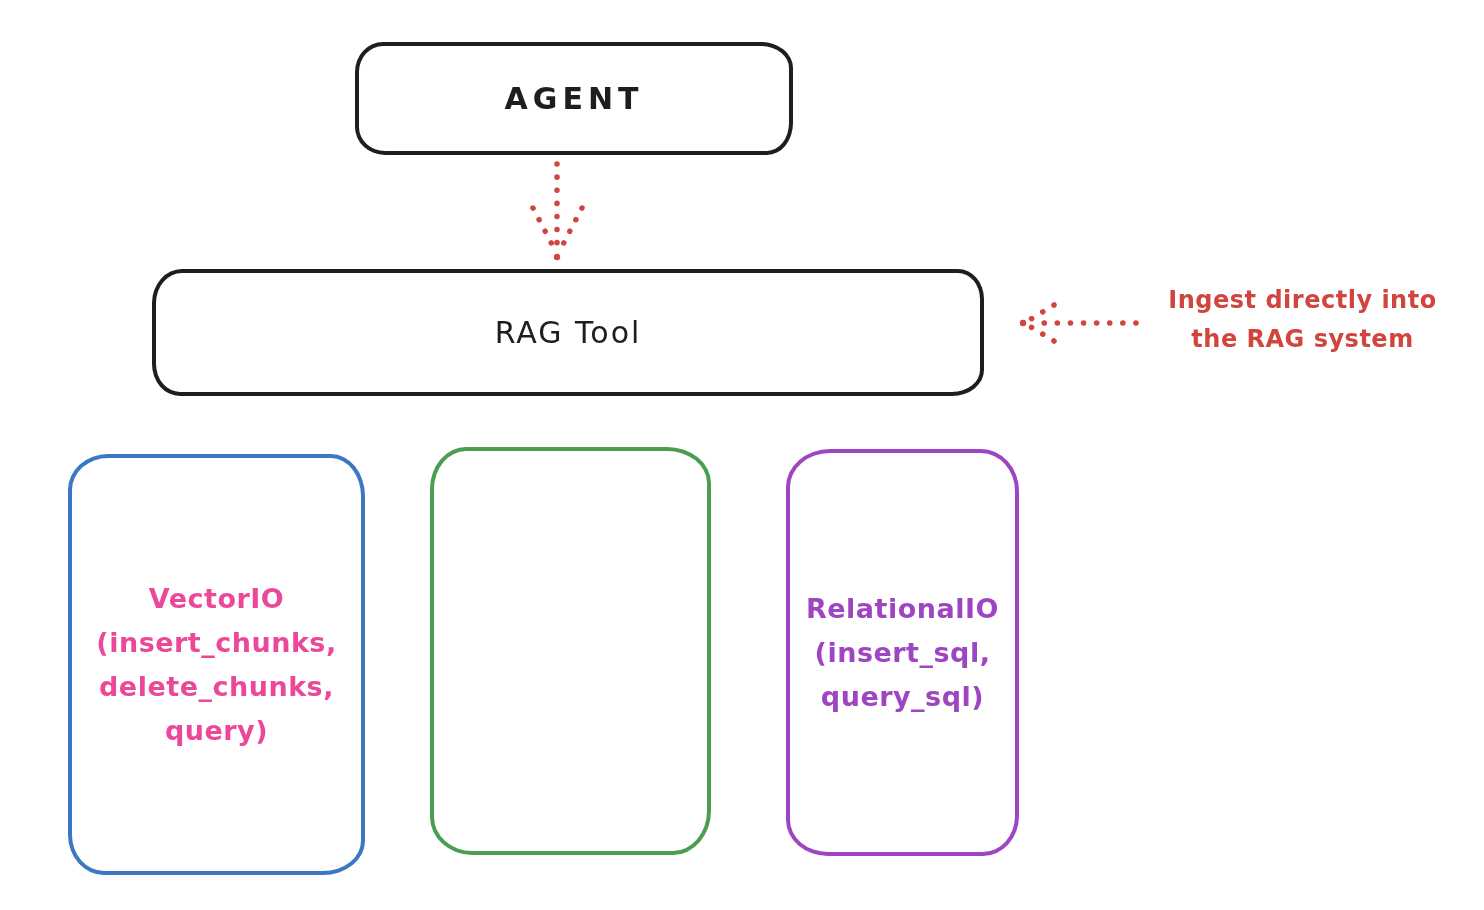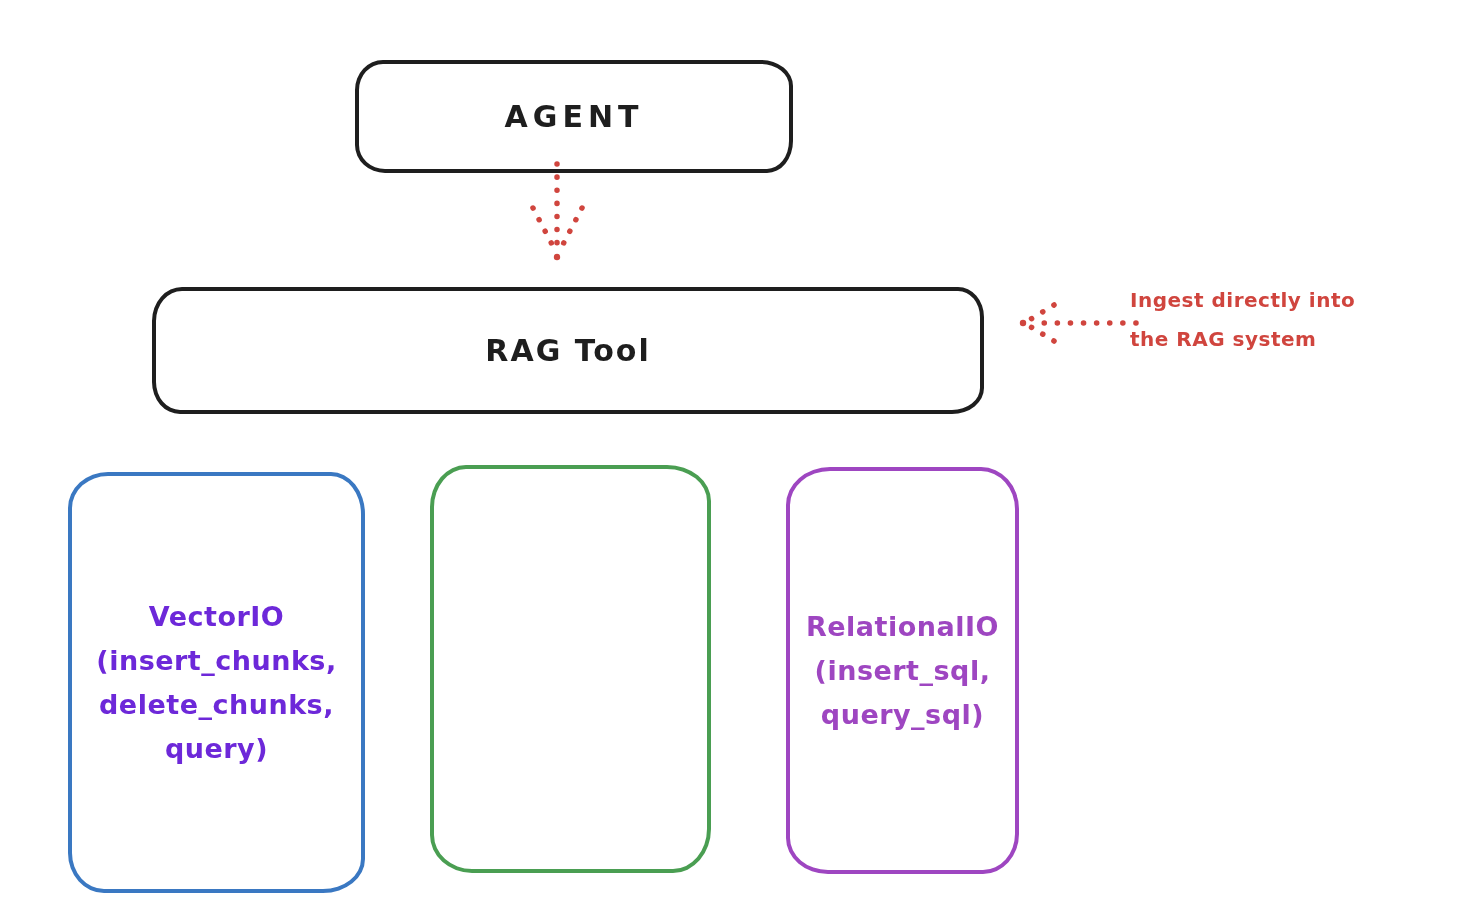--- a/index.html
+++ b/index.html
@@ -11,49 +11,48 @@
     overflow: hidden;
     color: #1e1e1e;
   }
   .node {
     position: absolute;
     background: #ffffff;
     display: flex;
     align-items: center;
     justify-content: center;
     text-align: center;
-    margin-top: 18px;
   }
   
   .agent-box {
     left: 355px; top: 42px; width: 438px; height: 113px;
     border: 4px solid #1e1e1e;
     border-radius: 28px 32px 26px 30px / 30px 26px 32px 28px;
     font-size: 30px; font-weight: 700; letter-spacing: 5px;
   }
   
   .rag-box {
     left: 152px; top: 269px; width: 832px; height: 127px;
     border: 4px solid #1e1e1e;
     border-radius: 30px 26px 32px 28px / 34px 30px 26px 32px;
-    font-size: 30px; font-weight: 700; letter-spacing: 2px;
+    font-size: 30px; font-weight: 400; letter-spacing: 2px;
   }
   
   .io-box {
     flex-direction: column;
     border-width: 4px; border-style: solid;
     border-radius: 42px 36px 44px 38px / 38px 44px 36px 42px;
     font-size: 27px; font-weight: 700; line-height: 44px;
     letter-spacing: 0.5px;
   }
   .io-box .lines { white-space: pre-line; }
   .io-box .footer { margin-top: 42px; }
   .vector-box {
     left: 68px; top: 454px; width: 297px; height: 421px;
-    border-color: #3a78c2; color: #6d28d9;
+    border-color: #3a78c2; color: #ec4899;
     border-radius: 40px 34px 42px 36px / 36px 42px 34px 40px;
   }
   .keyvalue-box {
     left: 430px; top: 447px; width: 281px; height: 408px;
     border-color: #4a9e52; color: #4a9e52;
     border-radius: 36px 44px 38px 42px / 42px 36px 44px 38px;
   }
   .relational-box {
     left: 786px; top: 449px; width: 233px; height: 407px;
     border-color: #9e46c1; color: #9e46c1;
@@ -61,22 +60,22 @@
   }
   
   .arrow { position: absolute; }
   .arrow-down { left: 505px; top: 158px; }
   .arrow-ingest { left: 1008px; top: 294px; }
   
   .annotation {
     position: absolute;
     left: 1130px; top: 281px; width: 345px;
     color: #d0453e;
-    font-size: 20px; font-weight: 700; line-height: 39px;
-    text-align: left;
+    font-size: 24px; font-weight: 700; line-height: 39px;
+    text-align: center;
     white-space: pre-line;
     letter-spacing: 0.5px;
   }
 </style>
 </head>
 <body>
 
 <div class="node agent-box">
   <span>AGENT</span>
 </div>

